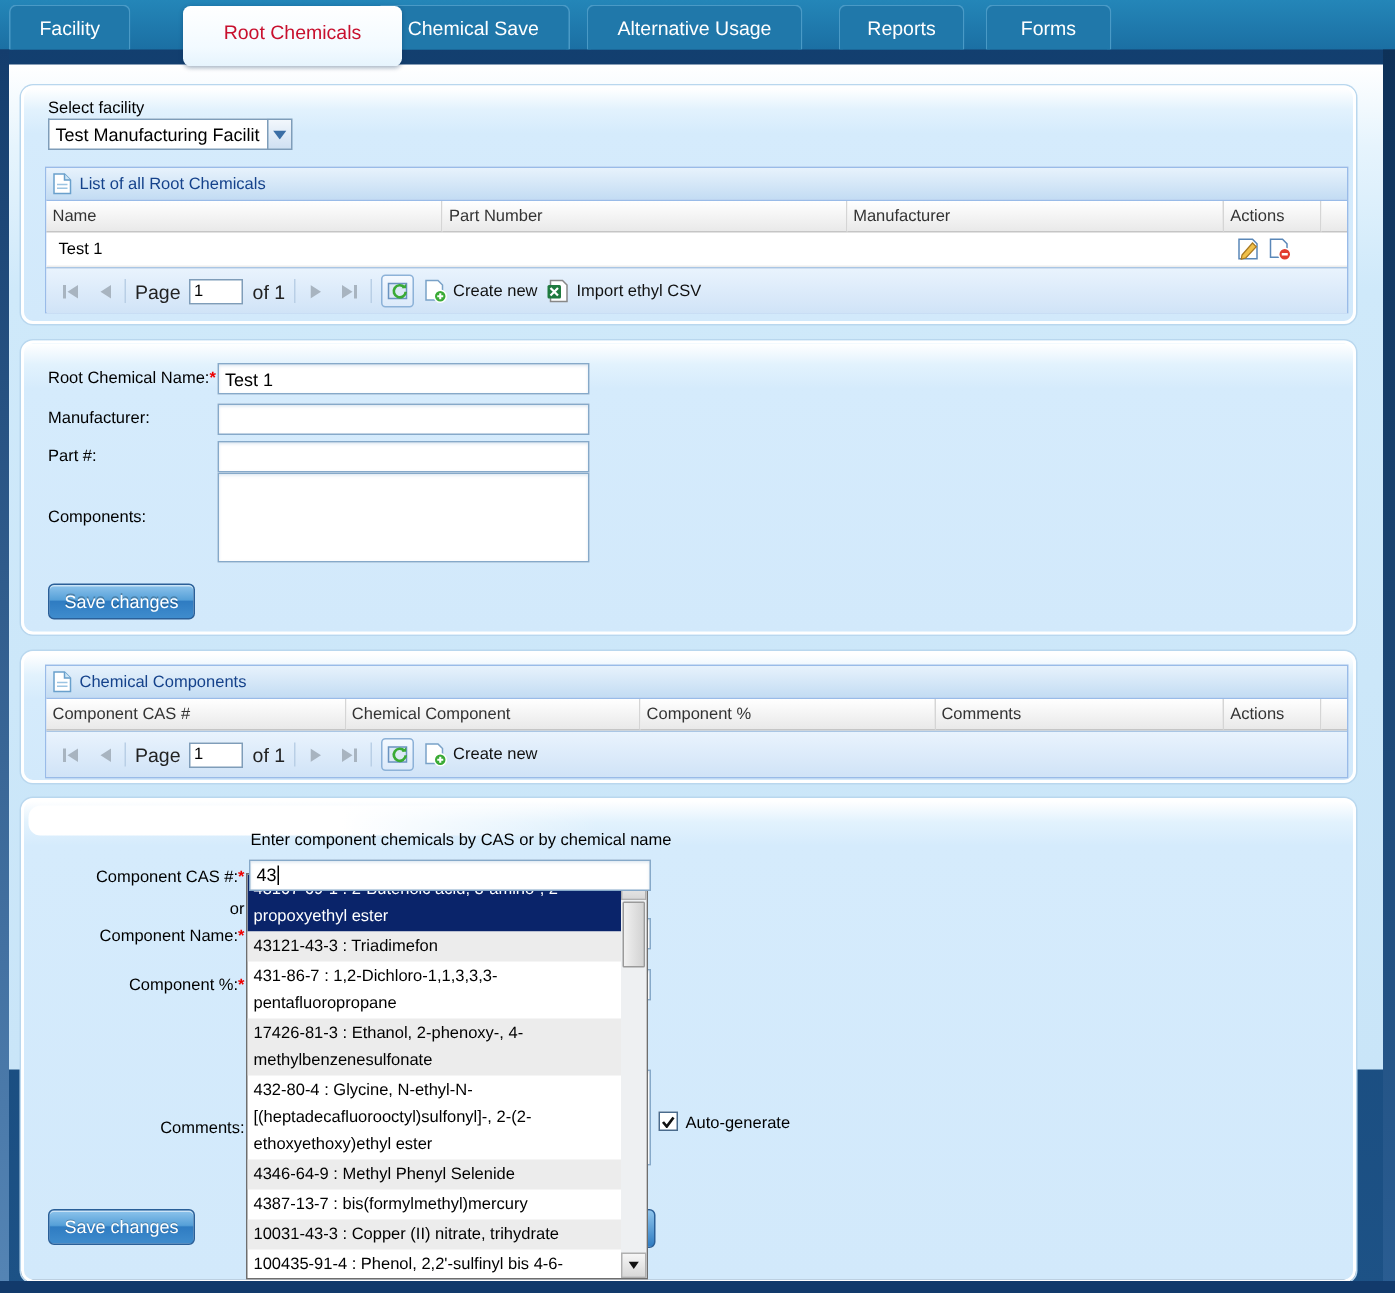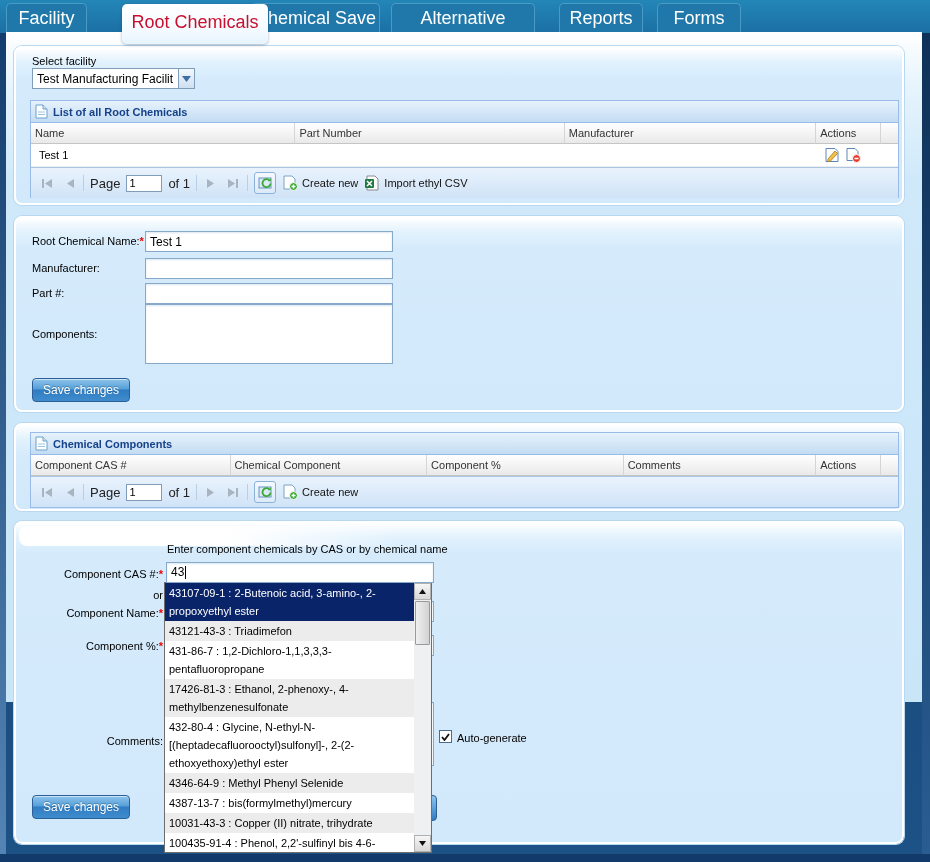--- a/index.html
+++ b/index.html
@@ -5,37 +5,37 @@
   html,body{margin:0;padding:0;}
   body{font-family:"Liberation Sans",sans-serif;}
   #root{position:relative;width:930px;height:862px;overflow:hidden;
         background:linear-gradient(180deg,#123e6e,#1d5286);}
   
   .edge-l{position:absolute;left:0;top:33px;width:6px;bottom:0;background:linear-gradient(180deg,#143d6d,#5585b5);}
   .edge-r{position:absolute;right:0;top:33px;width:8px;bottom:0;background:linear-gradient(180deg,#0e3158,#2a5d92);}
   .edge-b{position:absolute;left:0;right:0;bottom:0;height:8px;background:#123a6b;}
   
   #tabbar{position:absolute;left:0;top:0;width:930px;height:33px;background:linear-gradient(180deg,#2486b8,#1b6fa3);}
-  .tab{position:absolute;top:3px;height:30px;line-height:29px;text-align:center;color:#fff;font-size:18px;
+  .tab{position:absolute;top:3px;height:30px;line-height:29px;text-align:center;color:#fff;font-size:13px;
        background:#2078aa;border:1px solid #4a9ac6;border-bottom:none;border-radius:5px 5px 0 0;box-sizing:border-box;cursor:pointer;}
   .tab.active{top:4px;height:40px;line-height:36px;z-index:6;color:#c8102e;
        background:linear-gradient(180deg,#ffffff,#f2faff 70%,#e6f4fd);border:none;border-radius:5px 5px 5px 5px;
        box-shadow:0 1px 3px rgba(0,40,80,.35);margin-left:26px;}
   
-  #content{position:absolute;left:6px;top:32px;width:916px;height:670px;
+  #content{position:absolute;left:6px;top:43px;width:916px;height:670px;
        background:linear-gradient(180deg,#ffffff 0px,#e6f4fd 55px,#cfe9fa 150px,#c9e5f8 100%);}
   
   .panel{position:absolute;left:8px;width:890px;box-sizing:border-box;border:2px solid #ffffff;border-radius:8px;
        background:linear-gradient(180deg,#ffffff 0px,#e2f2fd 14px,#d5ebfc 30px,#d2e9fb 100%);
        box-shadow:0 0 0 1px #b9d7ee;}
   
   .grid{position:absolute;background:#fff;border:1px solid #99bbe8;box-sizing:border-box;}
   .gridtitle{height:21px;display:flex;align-items:center;gap:5px;padding-left:4px;
        background:linear-gradient(180deg,#e7f2fc,#c3dcf3);border-bottom:1px solid #99bbe8;}
-  .gridtitle span{font-size:11px;font-weight:bold;color:#15428b;}
+  .gridtitle span{font-size:11px;font-weight:normal;color:#15428b;}
   .cols{display:flex;height:21px;}
   .col{box-sizing:border-box;font-size:11px;color:#333;padding:4px 0 0 4px;
        background:linear-gradient(180deg,#ffffff,#e9e9e9);border-right:1px solid #d5d5d5;border-bottom:1px solid #c5c5c5;cursor:pointer;}
   .col:last-child{border-right:none;}
   .datarow{display:flex;height:22px;border-bottom:1px solid #ededed;background:#fff;cursor:pointer;}
   .cell{box-sizing:border-box;font-size:11px;color:#000;padding:5px 0 0 8px;}
   .actcell{display:flex;align-items:center;gap:5px;padding:0 0 0 6px;}
   
   .pager{display:flex;align-items:center;gap:6px;padding-left:8px;height:30px;
        background:linear-gradient(180deg,#e9f3fd,#d0e3f7);border-top:1px solid #aac6e4;}

